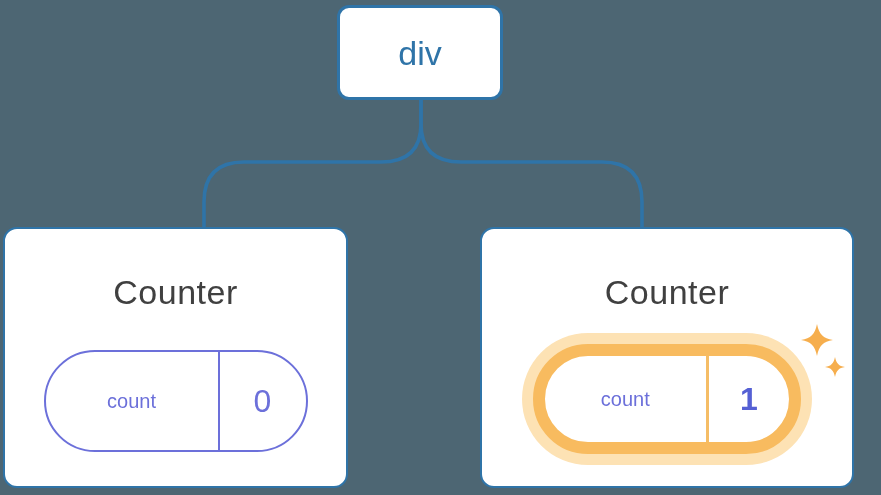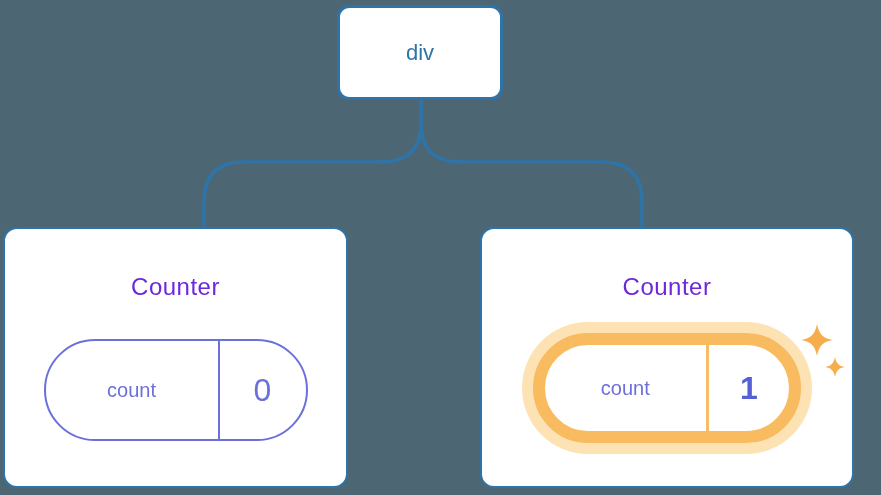--- a/index.html
+++ b/index.html
@@ -30,41 +30,41 @@
     box-sizing: border-box;
     background: #ffffff;
     border: 3px solid #2f74a8;
     border-radius: 12px;
     display: flex;
     align-items: center;
     justify-content: center;
   }
   .root-label {
     color: #2f74a8;
-    font-size: 22px;
+    font-size: 34px;
     line-height: 1;
   }
   .card {
     position: absolute;
     top: 227px;
     height: 261px;
     box-sizing: border-box;
     background: #ffffff;
     border: 2.5px solid #2f74a8;
     border-radius: 14px;
     display: flex;
     flex-direction: column;
     align-items: center;
     padding-top: 45px;
   }
   .card.left  { left: 3px;   width: 345px; }
   .card.right { left: 480px; width: 374px; }
   .card-title {
-    color: #6d28d9;
-    font-size: 24px;
+    color: #404040;
+    font-size: 34px;
     line-height: 1.1;
     letter-spacing: 0.5px;
   }
   .pill {
     box-sizing: border-box;
     display: flex;
     align-items: stretch;
     background: #ffffff;
   }
   .pill.plain {

